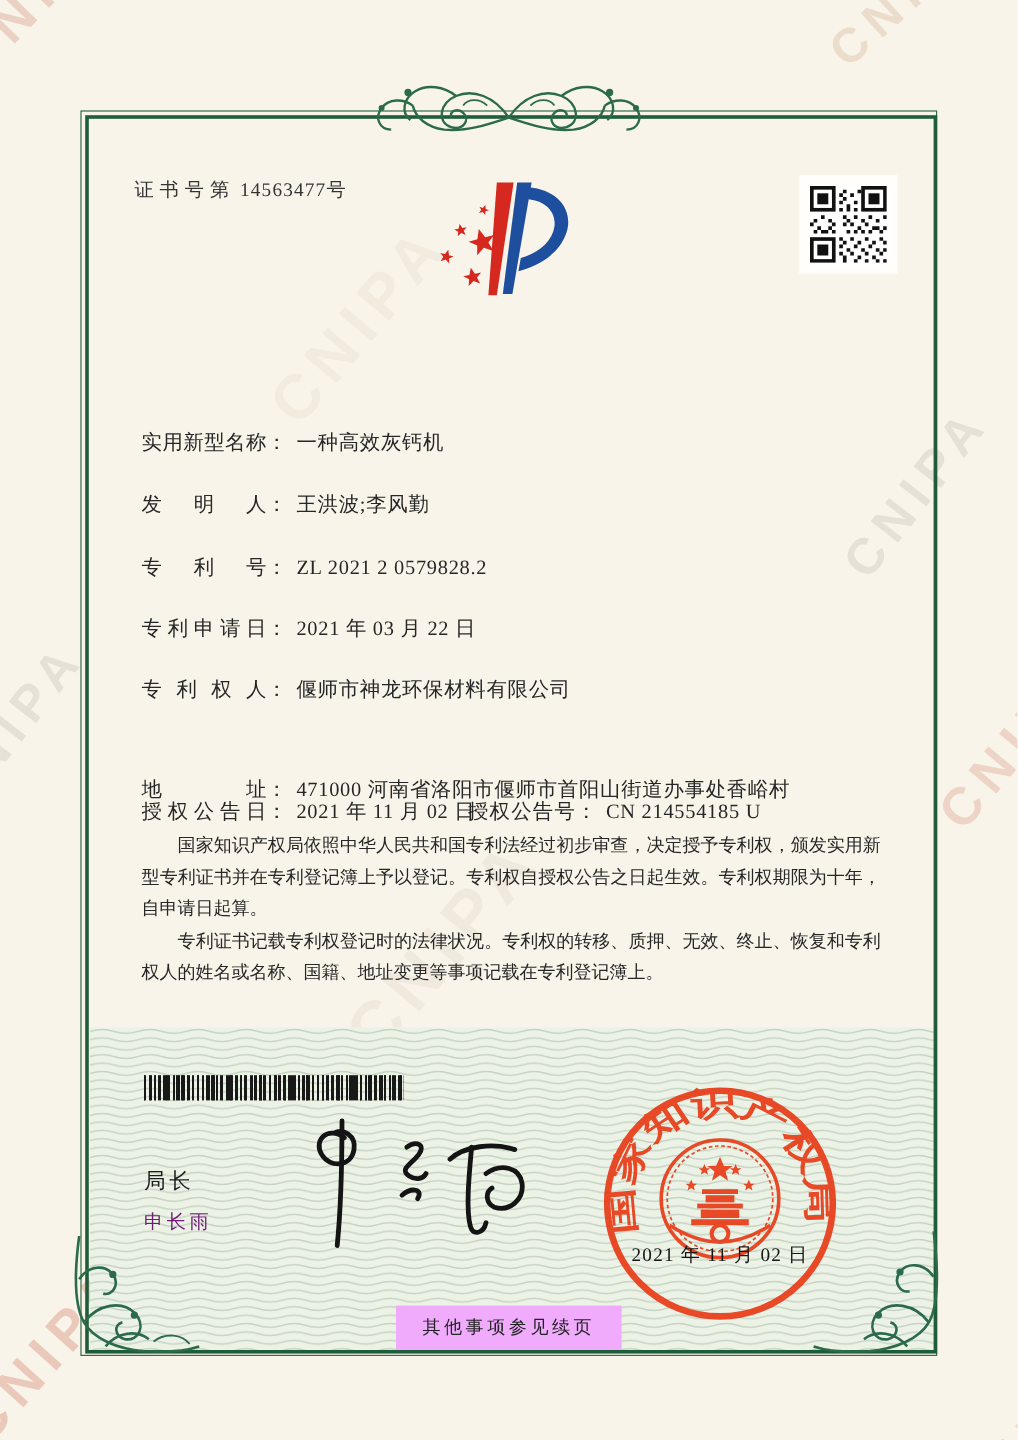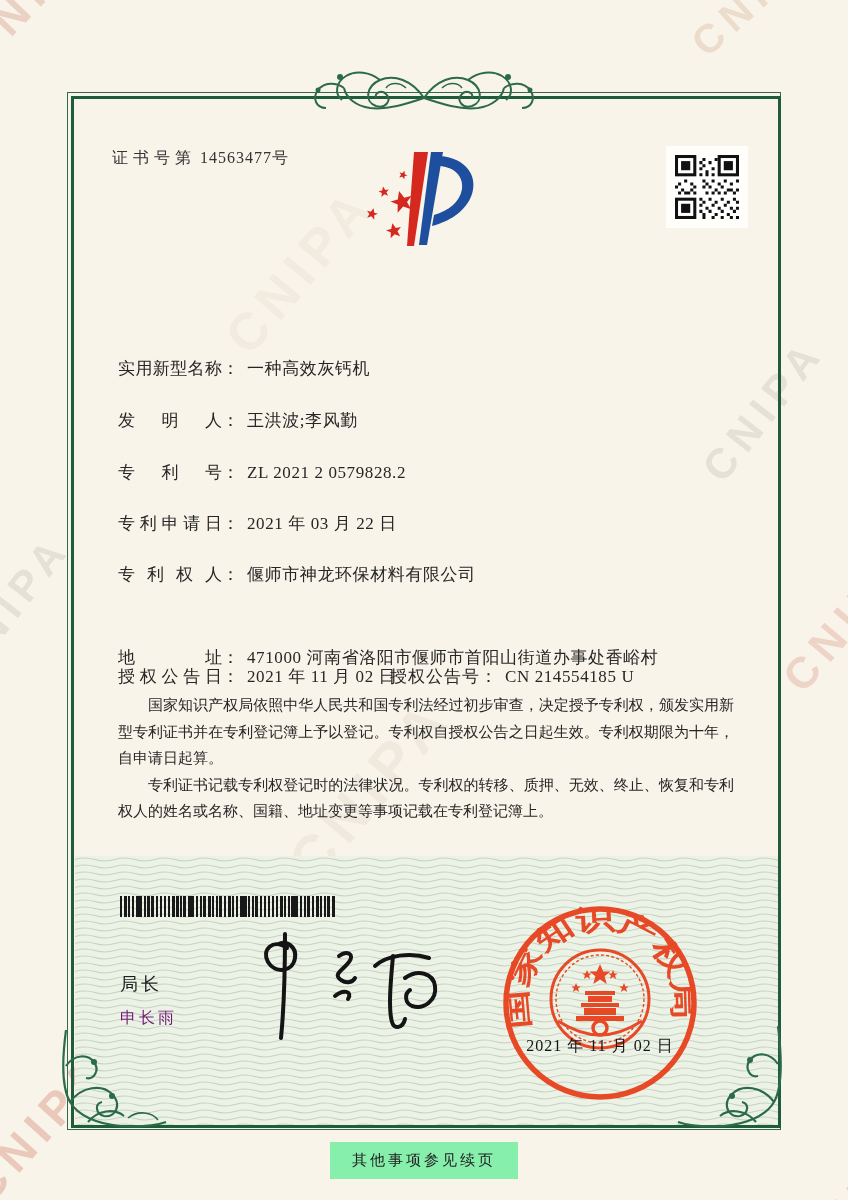--- a/index.html
+++ b/index.html
@@ -52,22 +52,22 @@
        repeating-linear-gradient(90deg,#181818 0 1px,transparent 1px 9px),
        repeating-linear-gradient(90deg,transparent 0 5px,#181818 5px 7px,transparent 7px 13px);}
   .director-title{position:absolute;left:120px;top:972px;font-size:18px;letter-spacing:3px;color:#1c1c1c;}
   .director-name{position:absolute;left:120px;top:1008px;font-size:16px;letter-spacing:3px;color:#701a75;}
   .signature{position:absolute;left:235px;top:928px;}
   .seal{position:absolute;left:500px;top:903px;}
   .seal-date{position:absolute;left:518px;top:1036px;width:164px;text-align:center;
              font-size:16px;letter-spacing:1px;color:#161616;}
   .page-info{position:absolute;left:0;top:1097px;width:848px;text-align:center;font-size:15px;
              letter-spacing:2px;color:#333;}
-  .cont-note{position:absolute;left:50%;top:1142px;transform:translateX(-50%);
-             background:#86efac;padding:9px 22px;font-size:15px;letter-spacing:3px;color:#222;text-align:right;}
+  .cont-note{position:absolute;left:50%;top:1088px;transform:translateX(-50%);
+             background:#f0abfc;padding:9px 22px;font-size:15px;letter-spacing:3px;color:#222;text-align:right;}
 </style>
 </head>
 <body>
 
 <div class="page">
 
   <svg width="0" height="0" style="position:absolute">
     <defs>
       <path id="st" d="M0,-10 L2.94,-3.09 L9.51,-3.09 L4.19,1.18 L6.1,8.09 L0,4 L-6.1,8.09 L-4.19,1.18 L-9.51,-3.09 L-2.94,-3.09 Z"></path>
     </defs>

